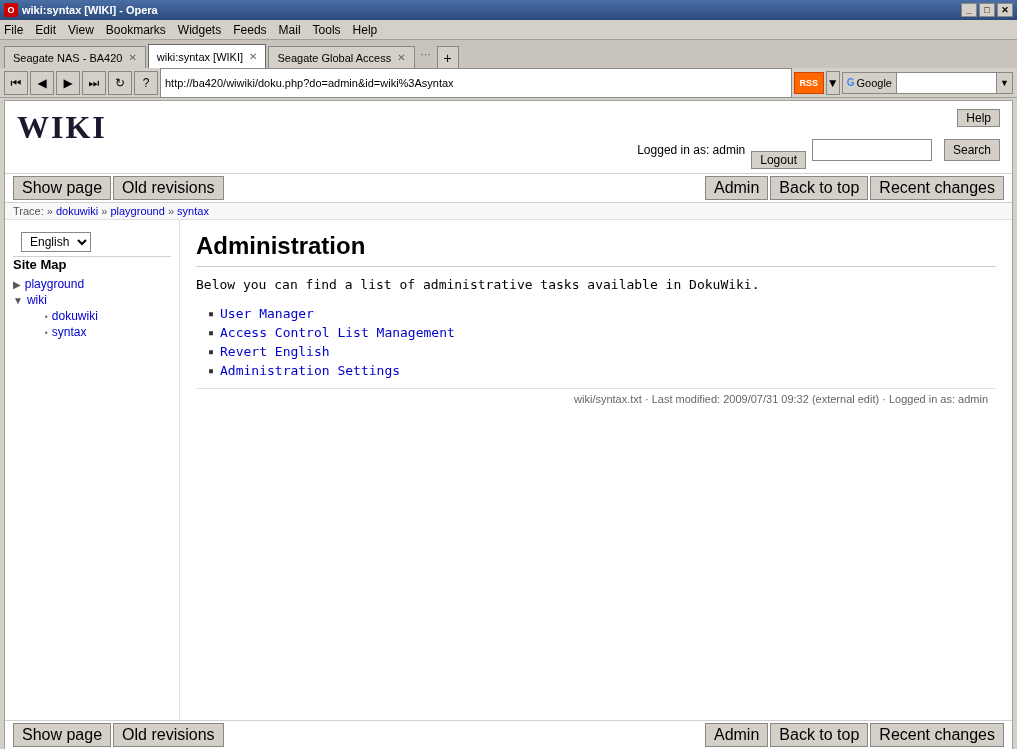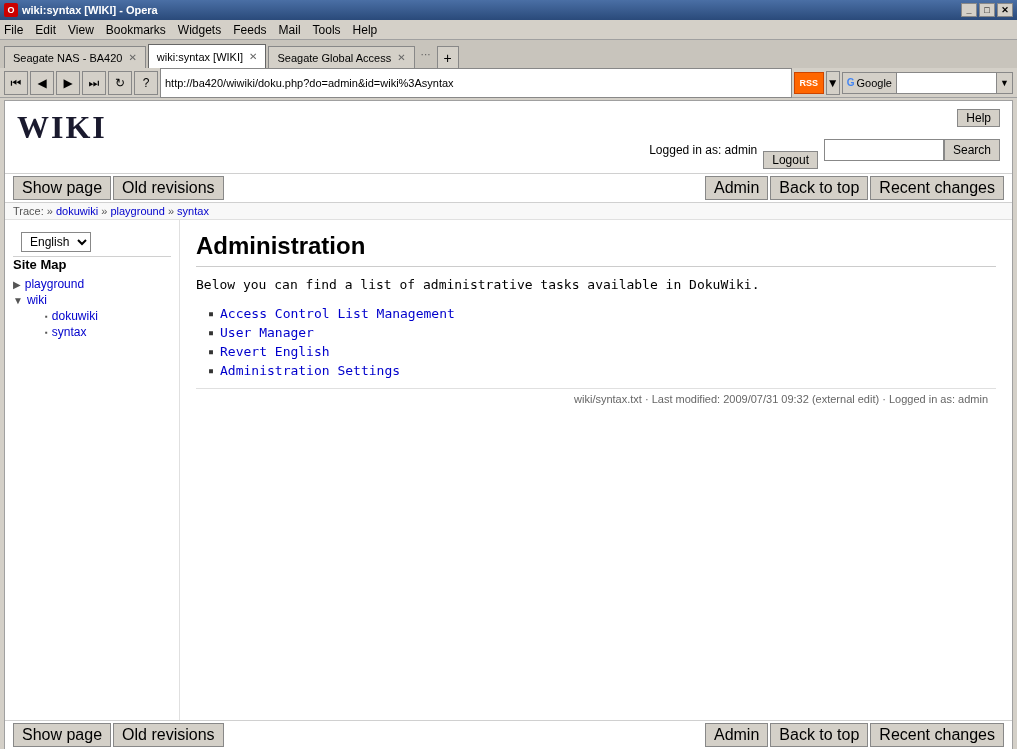--- a/index.html
+++ b/index.html
@@ -178,21 +178,21 @@
     .logout-btn {
       padding: 1px 8px;
       background: #d4d0c8;
       border: 1px solid #888;
       cursor: pointer;
       font-size: 12px;
       margin-top: 20px;
     }
     .search-bar-wiki {
       display: flex;
-      gap: 0;
+      gap: 12px;
     }
     .search-input-wiki {
       height: 22px;
       width: 120px;
       border: 1px solid #888;
       padding: 0 4px;
       font-size: 12px;
     }
     .search-btn-wiki {
       padding: 1px 8px;
@@ -454,24 +454,24 @@
           <a href="#">syntax</a>
         </li>
       </ul>
     </div>
 
     <div class="page-content">
       <h1 class="page-title">Administration</h1>
       <p class="page-intro">Below you can find a list of administrative tasks available in DokuWiki.</p>
       <ul class="admin-list">
         <li>
+          <a href="#">User Manager</a>
+        </li>
+        <li>
           <a href="#">Access Control List Management</a>
-        </li>
-        <li>
-          <a href="#">User Manager</a>
         </li>
         <li>
           <a href="#">Revert English</a>
         </li>
         <li>
           <a href="#">Administration Settings</a>
         </li>
       </ul>
       <div class="page-footer">wiki/syntax.txt · Last modified: 2009/07/31 09:32 (external edit) · Logged in as: admin</div>
     </div>

